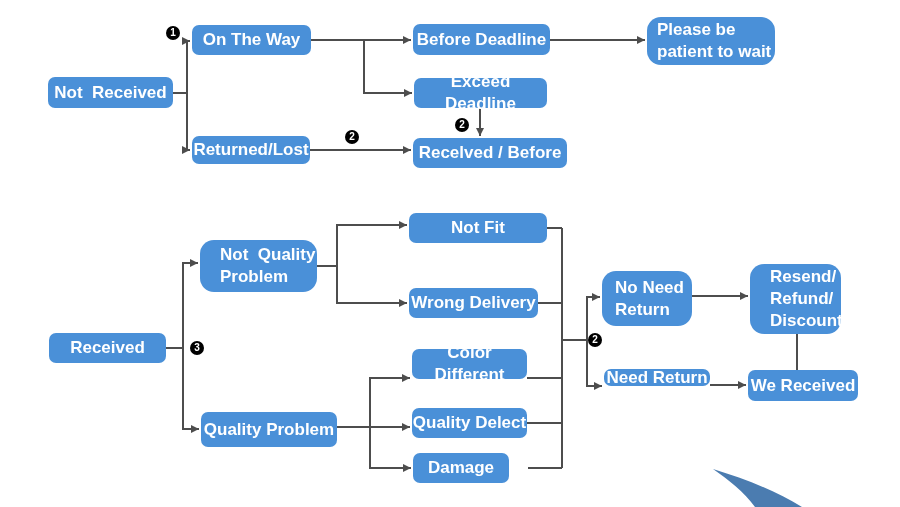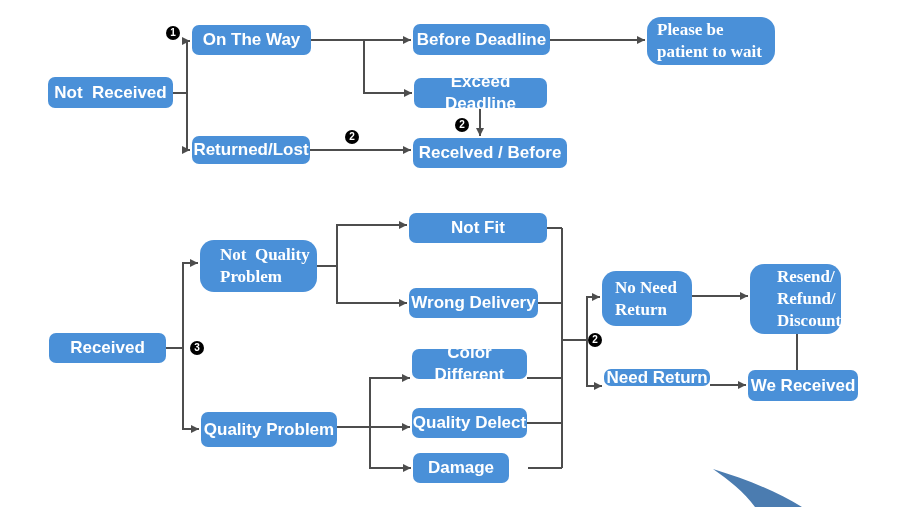--- a/index.html
+++ b/index.html
@@ -14,21 +14,21 @@
     font-size:17px;
     line-height:22px;
     border-radius:7px;
     display:flex;
     align-items:center;
     justify-content:center;
     text-align:center;
     white-space:pre-line;
     box-sizing:border-box;
   }
-  .node.ml{justify-content:flex-start;text-align:left;border-radius:14px;font-family:Liberation Serif, serif;}
+  .node.ml{justify-content:flex-start;text-align:left;border-radius:14px;}
   .num-marker{
     position:absolute;
     width:14px;height:14px;
     background:#000000;
     color:#ffffff;
     border-radius:50%;
     font-size:10px;
     font-weight:bold;
     display:flex;align-items:center;justify-content:center;
     line-height:14px;
@@ -97,21 +97,21 @@
 Problem</div>
   <div class="node" style="left:201px;top:412px;width:136px;height:35px">Quality Problem</div>
   <div class="node" style="left:409px;top:213px;width:138px;height:30px">Not Fit</div>
   <div class="node" style="left:409px;top:288px;width:129px;height:30px">Wrong Delivery</div>
   <div class="node" style="left:412px;top:349px;width:115px;height:30px">Color Different</div>
   <div class="node" style="left:412px;top:408px;width:115px;height:30px">Quality Delect</div>
   <div class="node" style="left:413px;top:453px;width:96px;height:30px">Damage</div>
   <div class="node ml" style="left:602px;top:271px;width:90px;height:55px;padding-left:13px">No Need
 Return</div>
   <div class="node" style="left:604px;top:369px;width:106px;height:17px">Need Return</div>
-  <div class="node ml" style="left:750px;top:264px;width:91px;height:70px;padding-left:27px">Resend/
+  <div class="node ml" style="left:750px;top:264px;width:91px;height:70px;padding-left:20px">Resend/
 Refund/
 Discount</div>
   <div class="node" style="left:748px;top:370px;width:110px;height:31px">We Received</div>
 
   <span class="num-marker" style="left:166px;top:26px">1</span>
   <span class="num-marker" style="left:455px;top:118px">2</span>
   <span class="num-marker" style="left:345px;top:130px">2</span>
   <span class="num-marker" style="left:190px;top:341px">3</span>
   <span class="num-marker" style="left:588px;top:333px">2</span>
 

